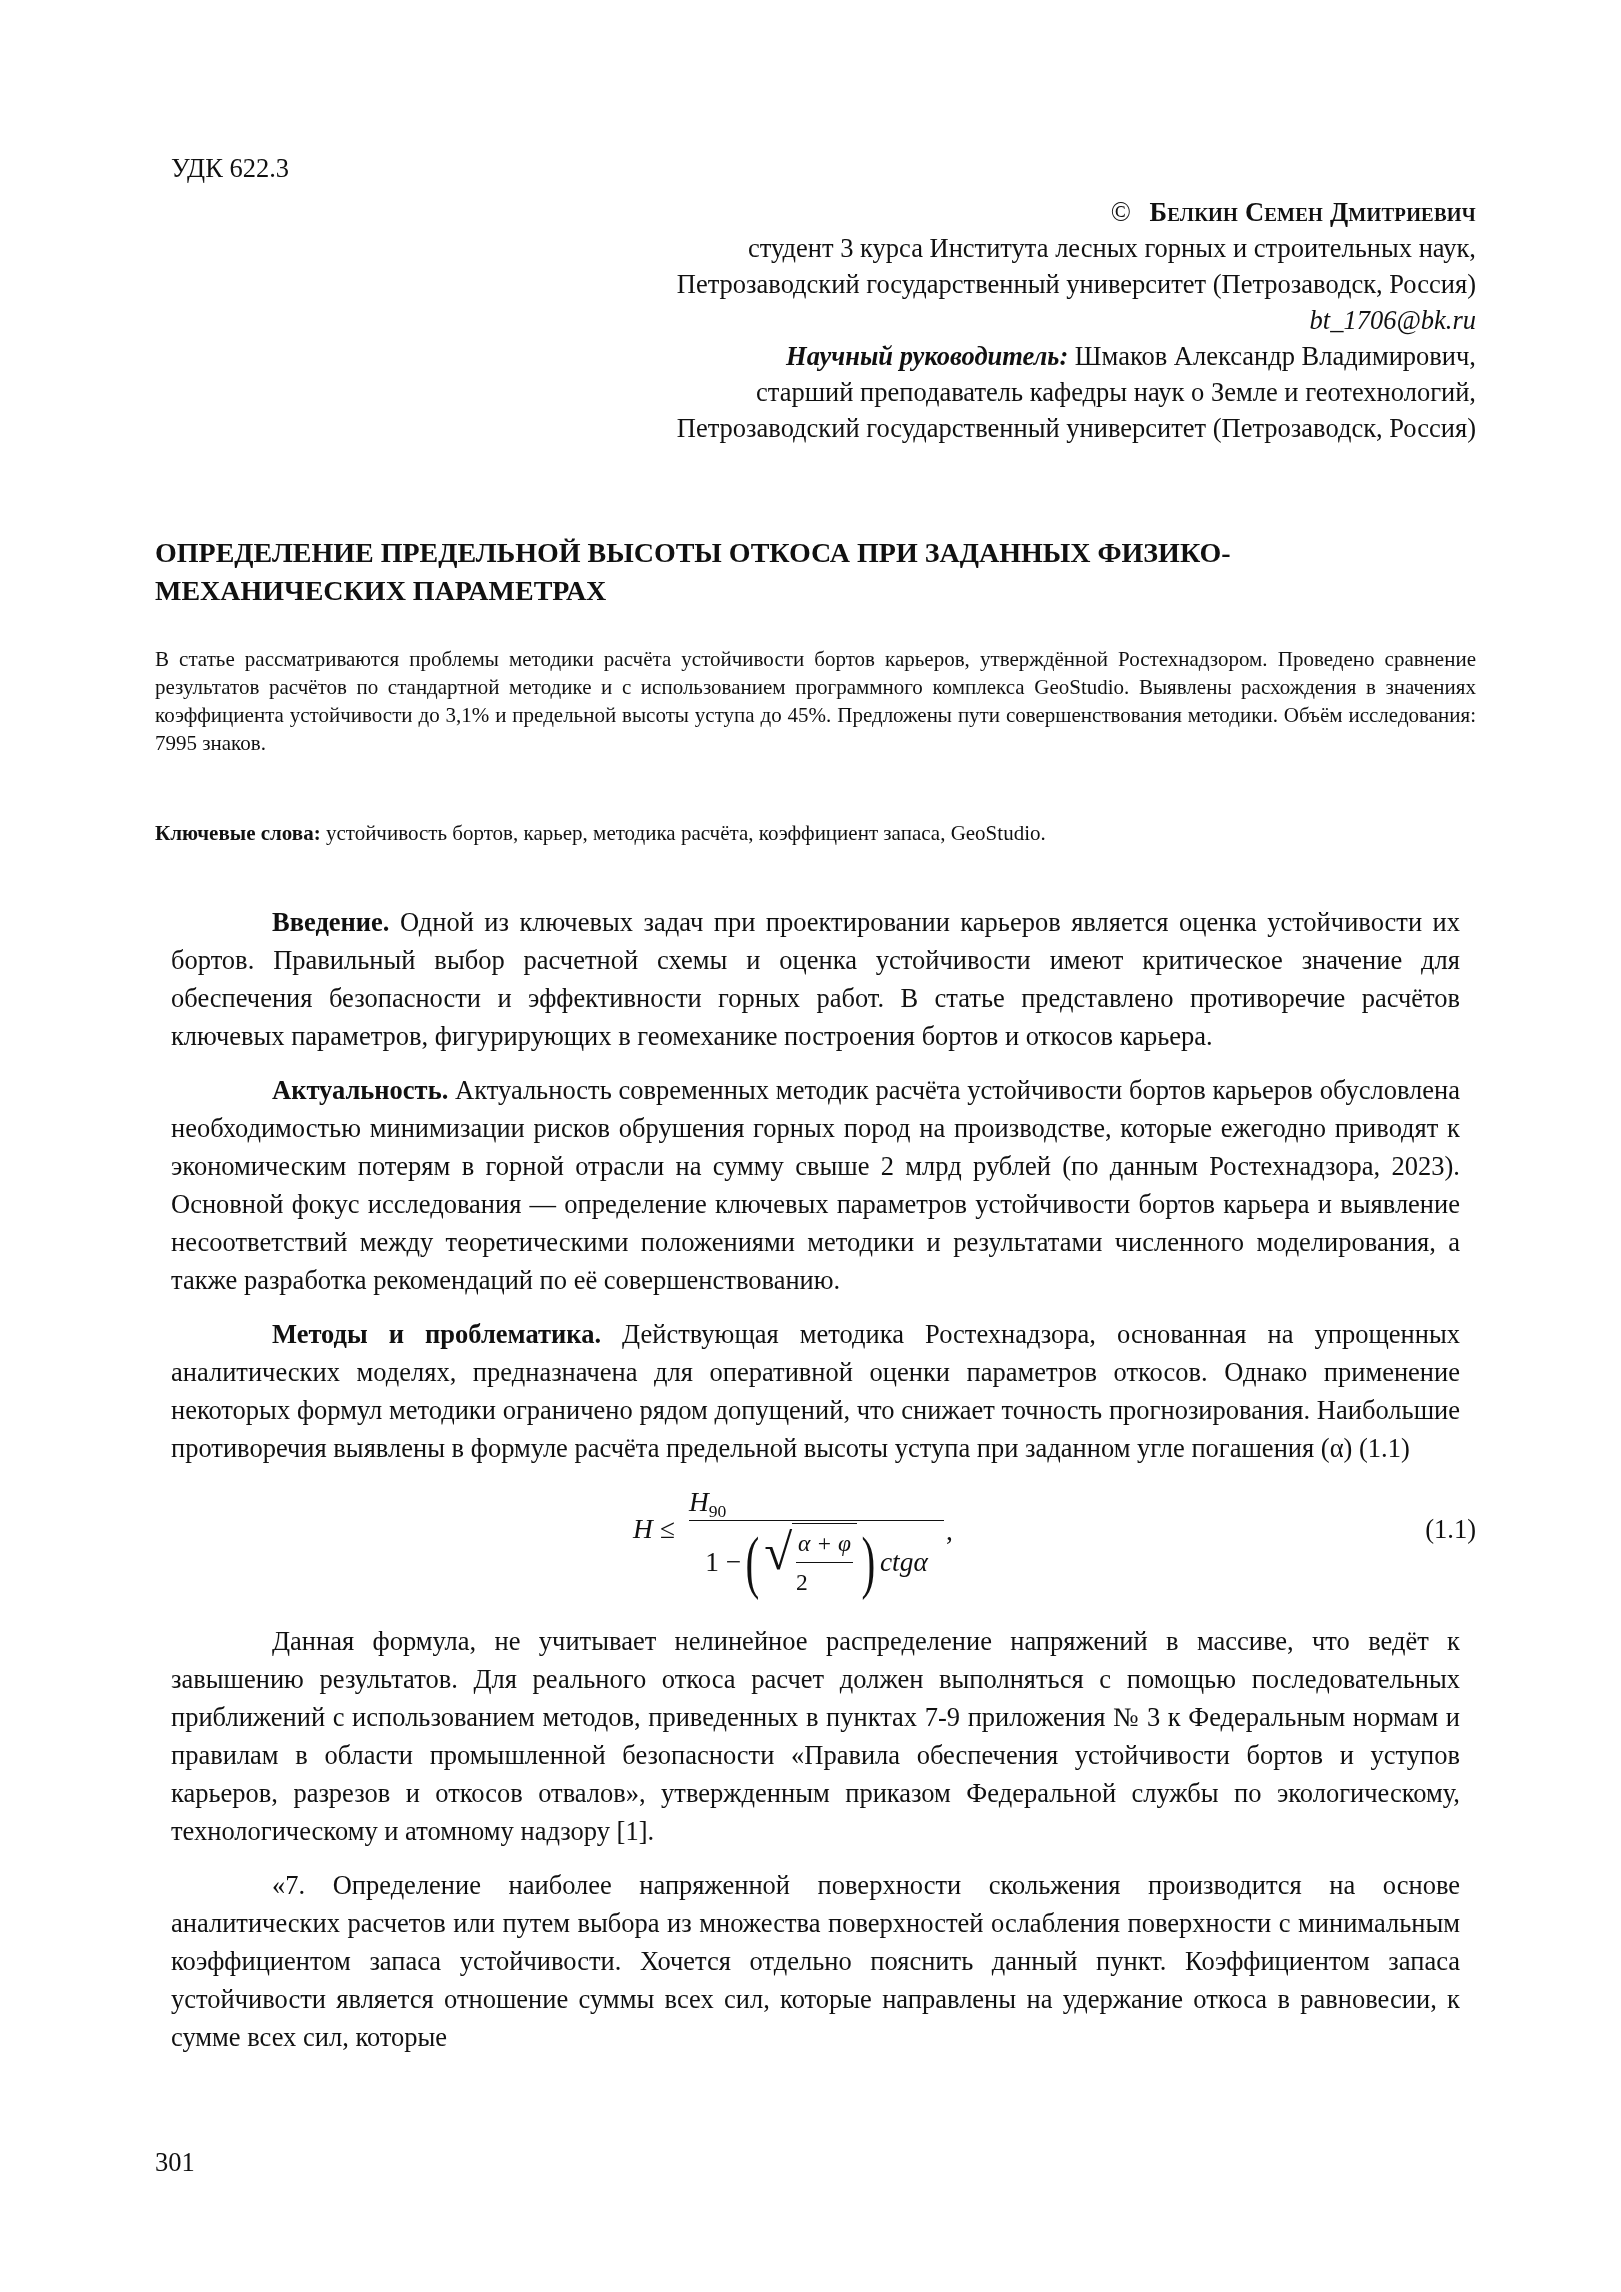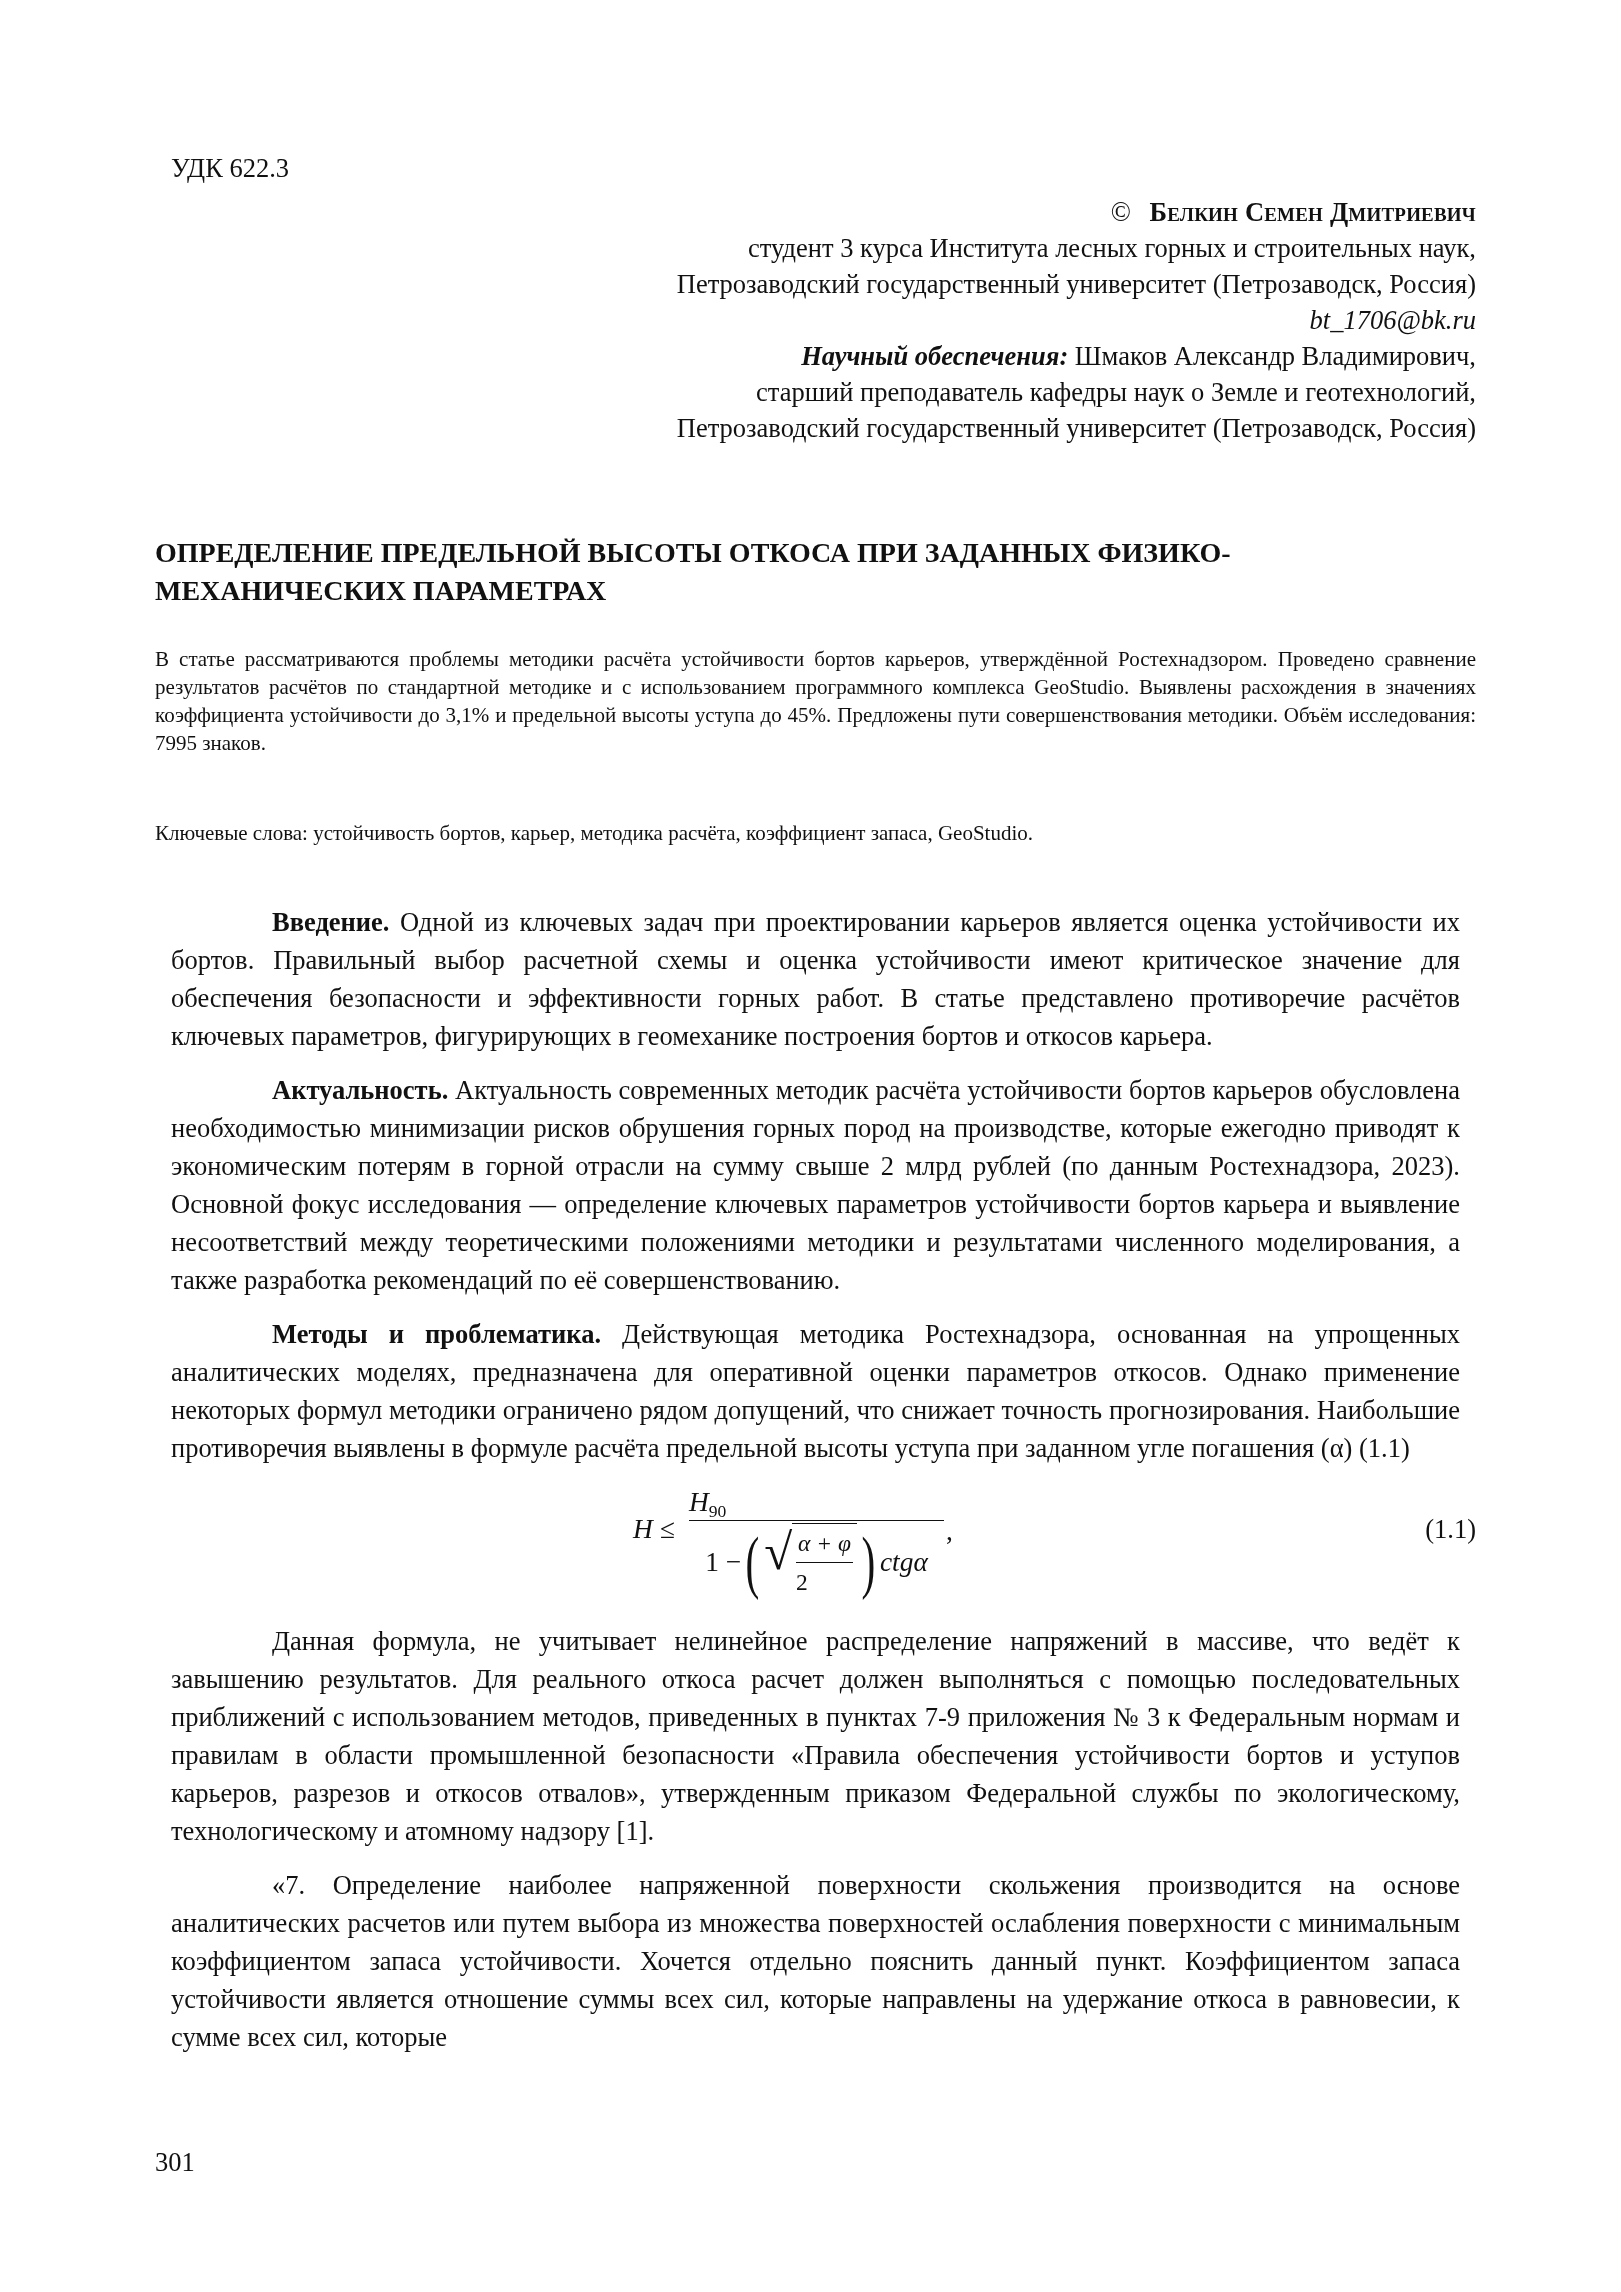--- a/index.html
+++ b/index.html
@@ -11,21 +11,21 @@
   .udk { position: absolute; top: 153px; left: 16px; font-size: 26.5px; }
   .authors { position: absolute; top: 194px; right: 0; text-align: right; font-size: 26.5px; line-height: 36px; }
   .authors .name { font-weight: bold; font-variant: small-caps; letter-spacing: 0.2px; margin-left: 12px; }
   .authors .em { font-style: italic; }
   .authors .sup-label { font-weight: bold; font-style: italic; }
   .title { position: absolute; top: 534px; left: 0; width: 1321px; text-align: left;
     font-weight: bold; font-size: 28px; line-height: 38px; }
   .abstract { position: absolute; top: 645px; left: 0; width: 1321px; text-align: justify;
     font-size: 21px; line-height: 28px; }
   .keywords { position: absolute; top: 820px; left: 0; width: 1321px; font-size: 21px; line-height: 27.4px; }
-  .keywords b { font-weight: normal; }
+  .keywords b { font-weight: bold; }
   .body { position: absolute; top: 887px; left: 0; width: 1321px; font-size: 26.5px; line-height: 38px; text-align: justify; }
   .body p { margin: 16px; text-indent: 101px; }
   .body p b { font-weight: bold; }
   .formula { position: relative; height: 123px; margin: 0; }
   .formula .lhs { position: absolute; left: 478px; top: 26.5px; font-style: italic; font-size: 27.4px; }
   .formula .frac { position: absolute; left: 534px; top: 0; width: 255px; }
   .formula .num { font-style: italic; font-size: 27.4px; height: 37px; }
   .formula .num sub { font-style: normal; font-size: 17.6px; }
   .formula .bar { border-top: 1.5px solid #111; width: 255px; }
   .formula .den { display: flex; align-items: center; justify-content: center; height: 82px; font-size: 27.4px; }
@@ -48,21 +48,21 @@
 
   <div class="authors">
     <div>
       <span>©</span>
       <span class="name">Белкин Семен Дмитриевич</span>
     </div>
     <div>студент 3 курса Института лесных горных и строительных наук,</div>
     <div>Петрозаводский государственный университет (Петрозаводск, Россия)</div>
     <div class="em">bt_1706@bk.ru</div>
     <div>
-      <span class="sup-label">Научный обеспечения:</span><span> Шмаков Александр Владимирович,</span>
+      <span class="sup-label">Научный руководитель:</span><span> Шмаков Александр Владимирович,</span>
     </div>
     <div>старший преподаватель кафедры наук о Земле и геотехнологий,</div>
     <div>Петрозаводский государственный университет (Петрозаводск, Россия)</div>
   </div>
 
   <div class="title">
     <div>ОПРЕДЕЛЕНИЕ ПРЕДЕЛЬНОЙ ВЫСОТЫ ОТКОСА ПРИ ЗАДАННЫХ ФИЗИКО-</div>
     <div>МЕХАНИЧЕСКИХ ПАРАМЕТРАХ</div>
   </div>
 

